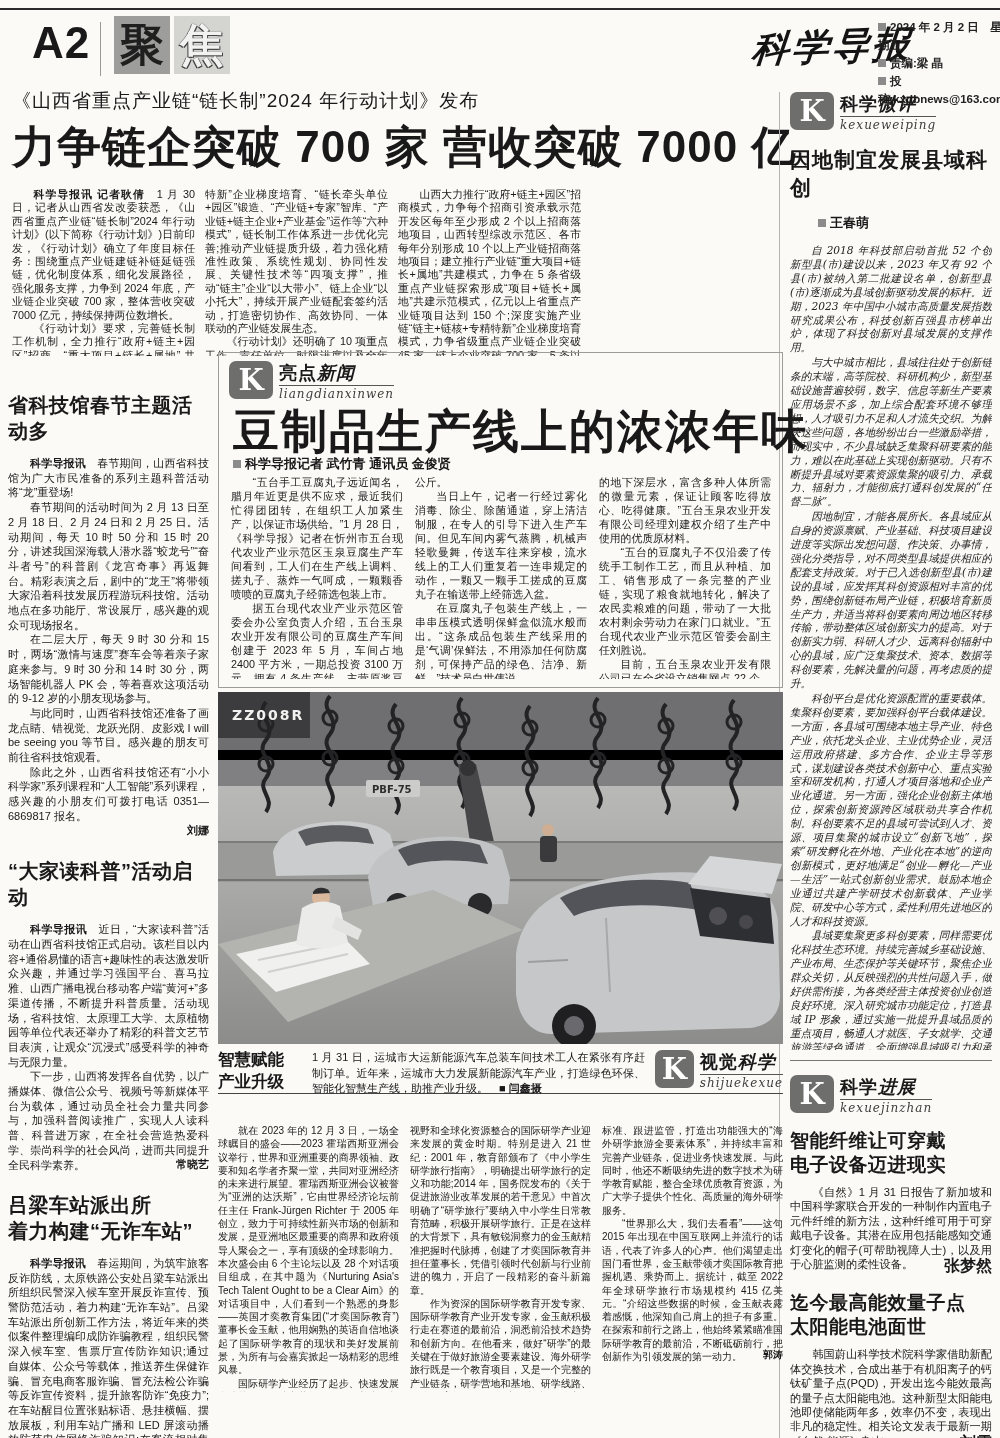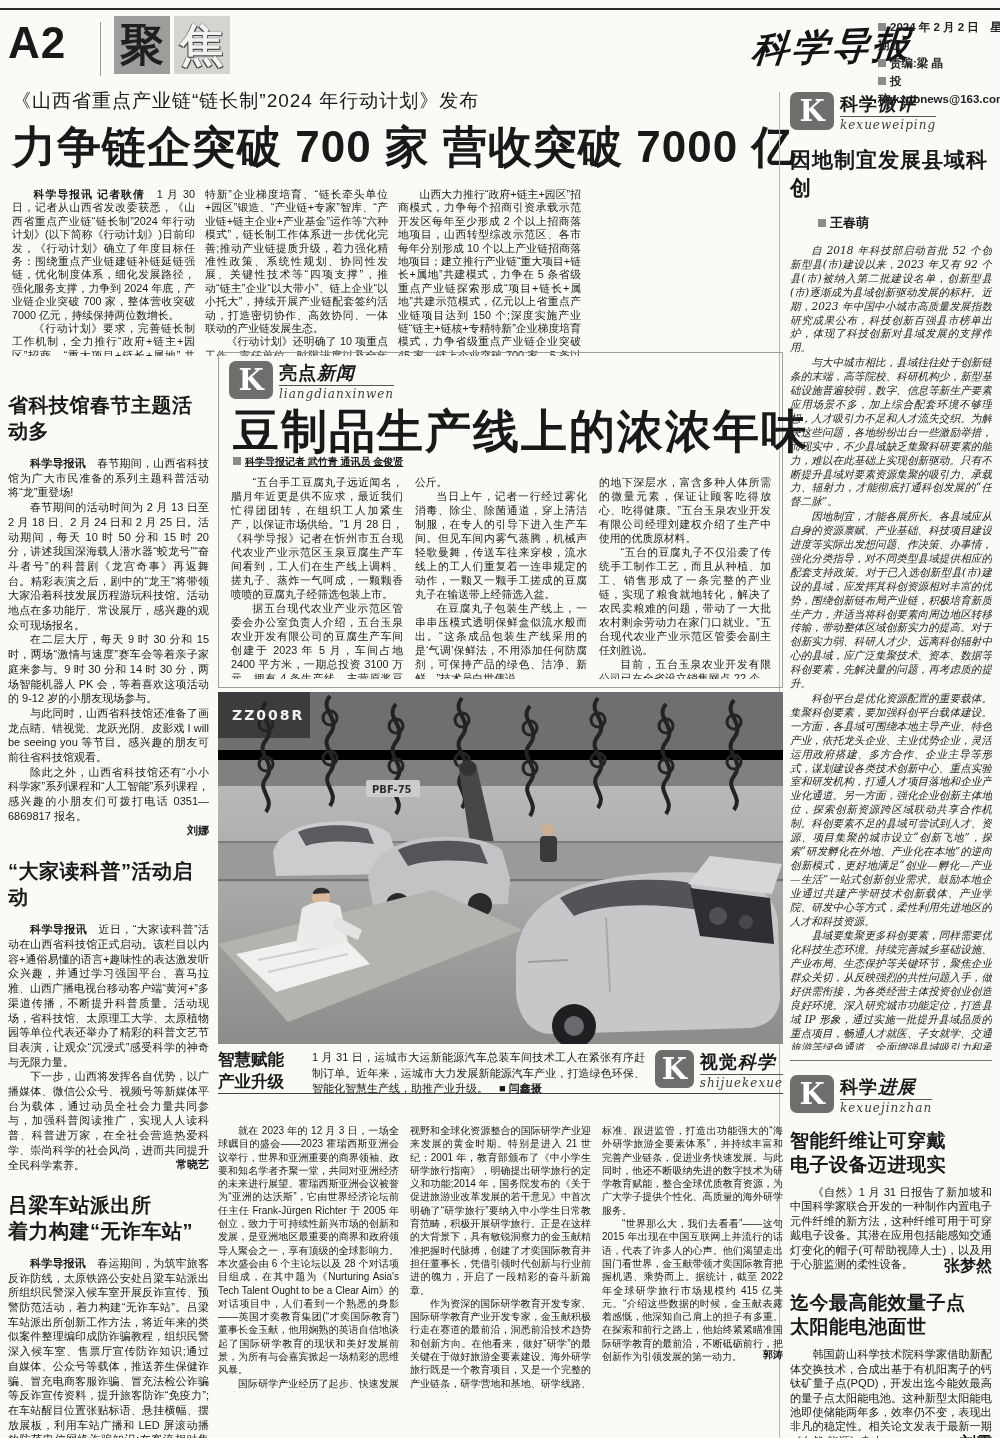--- a/index.html
+++ b/index.html
@@ -8,21 +8,21 @@
   p{margin:0;text-indent:2em;}
   .body{text-align:justify;}
   .cont p:first-child{text-indent:0;}
   b.lede{font-weight:bold;}
   .inline-author{text-align:right;font-weight:bold;margin-top:-15px;}
   .own-author{text-align:right;font-weight:bold;font-family:Liberation Mono, monospace;}
 
   
   #header{position:absolute;left:0;top:0;width:1000px;height:88px;}
   .toprule{position:absolute;left:0;top:8px;width:1000px;height:2px;background:#2b2b2b;}
-  .pageno{position:absolute;left:8px;top:18px;font-size:44px;font-weight:bold;letter-spacing:1px;}
+  .pageno{position:absolute;left:32px;top:18px;font-size:44px;font-weight:bold;letter-spacing:1px;}
   .hdr-vsep{position:absolute;left:100px;top:22px;width:1px;height:54px;background:#9a9a9a;}
   .focuslogo{position:absolute;left:114px;top:16px;display:flex;gap:4px;}
   .focuslogo .fa,.focuslogo .fb{width:56px;height:58px;display:flex;align-items:center;justify-content:center;
       font-family:"DejaVu Serif",serif;font-weight:bold;font-size:44px;}
   .focuslogo .fa{background:#9d9d9b;color:#1f1f1f;}
   .focuslogo .fb{background:#d4d4d1;color:#f2f2f0;text-shadow:0 0 1px #333,1px 1px 0 #444,-1px 1px 0 #444;}
   .masthead{position:absolute;left:752px;top:22px;font-family:"DejaVu Serif",serif;font-style:italic;
       font-weight:bold;font-size:37px;letter-spacing:3px;transform:skewX(-7deg) rotate(-2deg);color:#141414;}
   .hdr-info{position:absolute;left:878px;top:18px;font-size:11.5px;line-height:18px;font-weight:bold;color:#222;}
   .sq{display:inline-block;width:8px;height:8px;background:#8b8b8b;margin-right:4px;}
@@ -64,21 +64,21 @@
   
   #leftcol{position:absolute;left:8px;top:352px;width:201px;height:1086px;overflow:hidden;padding-top:40px;box-sizing:border-box;}
   .brief-title{font-size:20px;font-weight:bold;letter-spacing:.5px;line-height:26px;white-space:pre-line;margin-bottom:12px;}
   .brief-body{font-size:11px;line-height:14.7px;text-align:justify;margin-bottom:6px;}
   .brief{margin-bottom:20px;}
 
   
   #liangdian{position:absolute;left:218px;top:352px;width:565px;height:336px;border:1px solid #9c9c9a;box-sizing:border-box;}
   .ld-logo{position:absolute;left:10px;top:8px;}
   .ld-headline{position:absolute;left:14px;top:48px;font-size:46px;font-weight:900;letter-spacing:2px;white-space:nowrap;}
-  .ld-byline{position:absolute;left:14px;top:102px;font-size:10px;font-weight:bold;text-decoration:underline;}
+  .ld-byline{position:absolute;left:14px;top:102px;font-size:13px;font-weight:bold;}
   .ld-cols{position:absolute;left:12px;top:122px;width:541px;height:204px;display:flex;gap:12px;overflow:hidden;}
   .ld-col{width:172px;font-size:10.8px;line-height:14px;overflow:hidden;}
 
   
   #photo{position:absolute;left:218px;top:692px;width:565px;height:352px;background:#22c55e;overflow:hidden;}
   #photo svg{display:block;}
 
   
   #caption{position:absolute;left:218px;top:1048px;width:565px;height:46px;display:flex;gap:10px;
       border-bottom:1px solid #444;box-sizing:border-box;}

